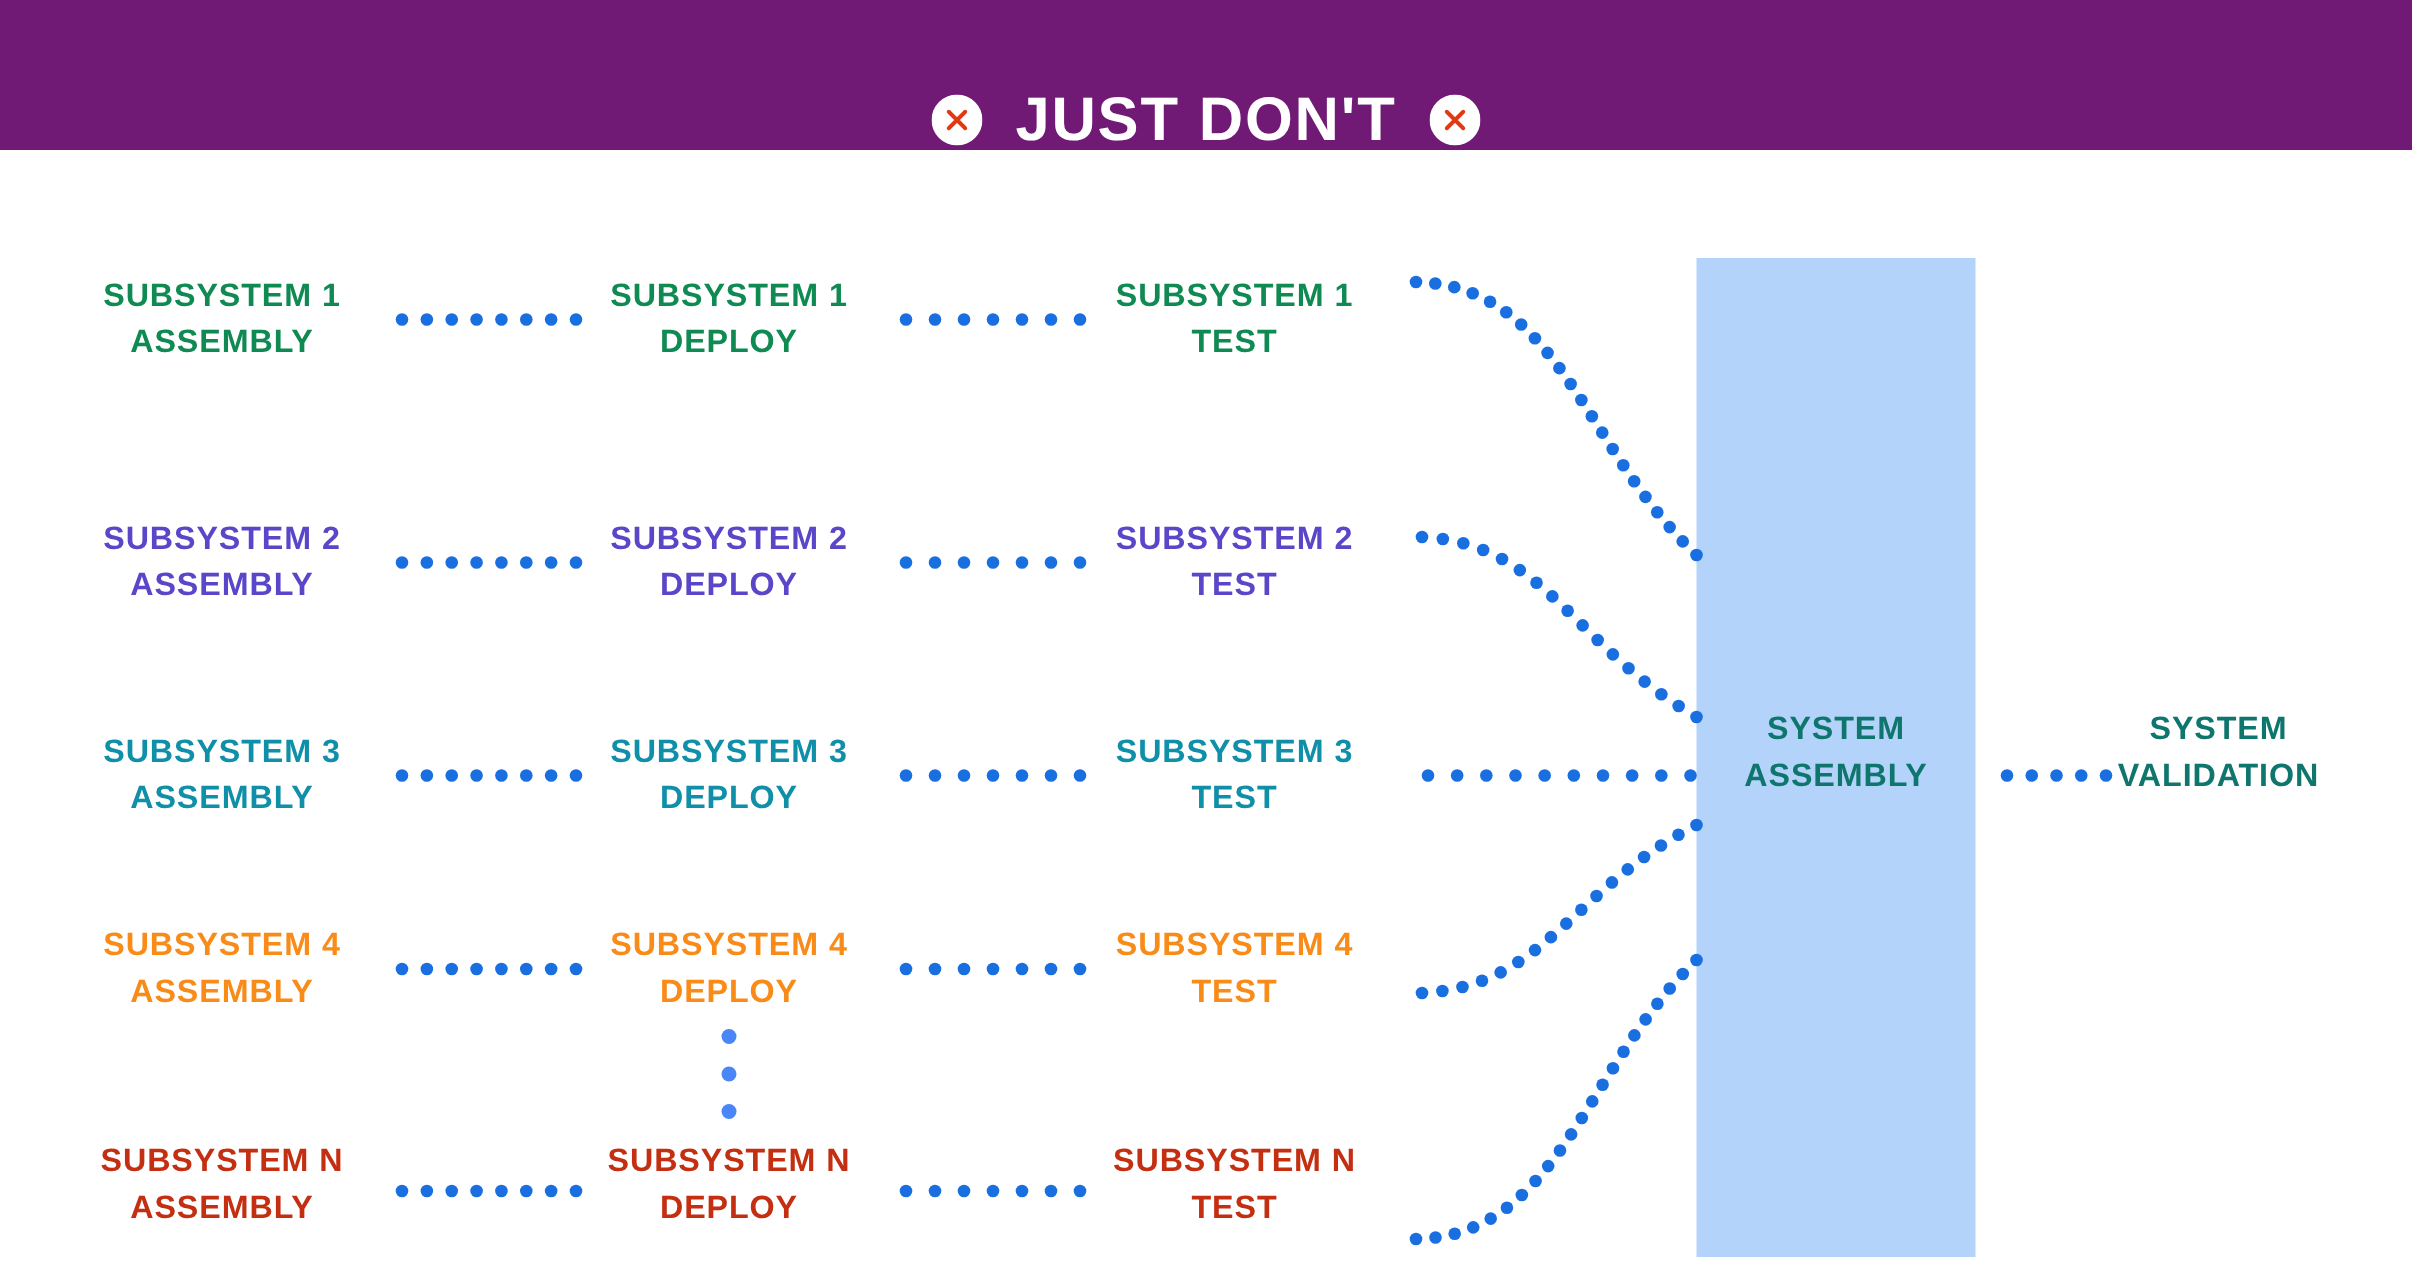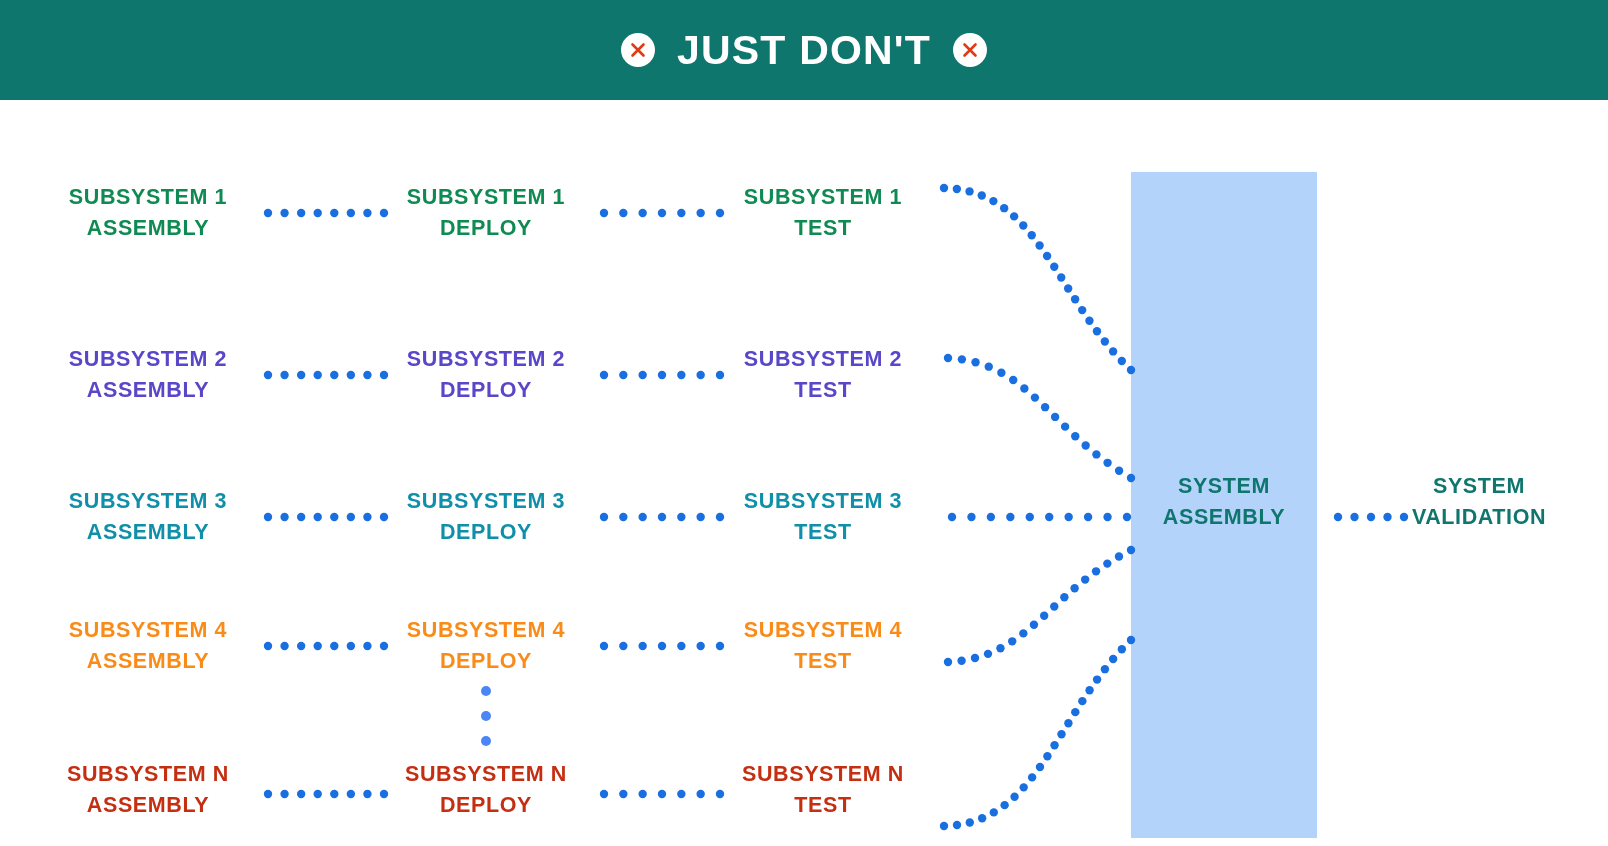--- a/index.html
+++ b/index.html
@@ -98,21 +98,21 @@
     white-space: pre-line;
     color: #0f766e;
     transform: translate(-50%, -50%);
   }
 </style>
 </head>
 <body>
 
 <div id="page">
 
-  <div class="banner" style="background: #0f766e;">
+  <div class="banner" style="background: #701a75; align-items: flex-end;">
     <div class="banner-inner">
       <svg class="x-circle" viewBox="0 0 34 34">
         <circle cx="17" cy="17" r="17" fill="#ffffff"></circle>
         <path d="M11.5 11.5 L22.5 22.5 M22.5 11.5 L11.5 22.5" stroke="#e13a13" stroke-width="2.6" stroke-linecap="round"></path>
       </svg>
       <span class="banner-title" style="color: rgb(255, 255, 255);">JUST DON'T</span>
       <svg class="x-circle" viewBox="0 0 34 34">
         <circle cx="17" cy="17" r="17" fill="#ffffff"></circle>
         <path d="M11.5 11.5 L22.5 22.5 M22.5 11.5 L11.5 22.5" stroke="#e13a13" stroke-width="2.6" stroke-linecap="round"></path>
       </svg>

